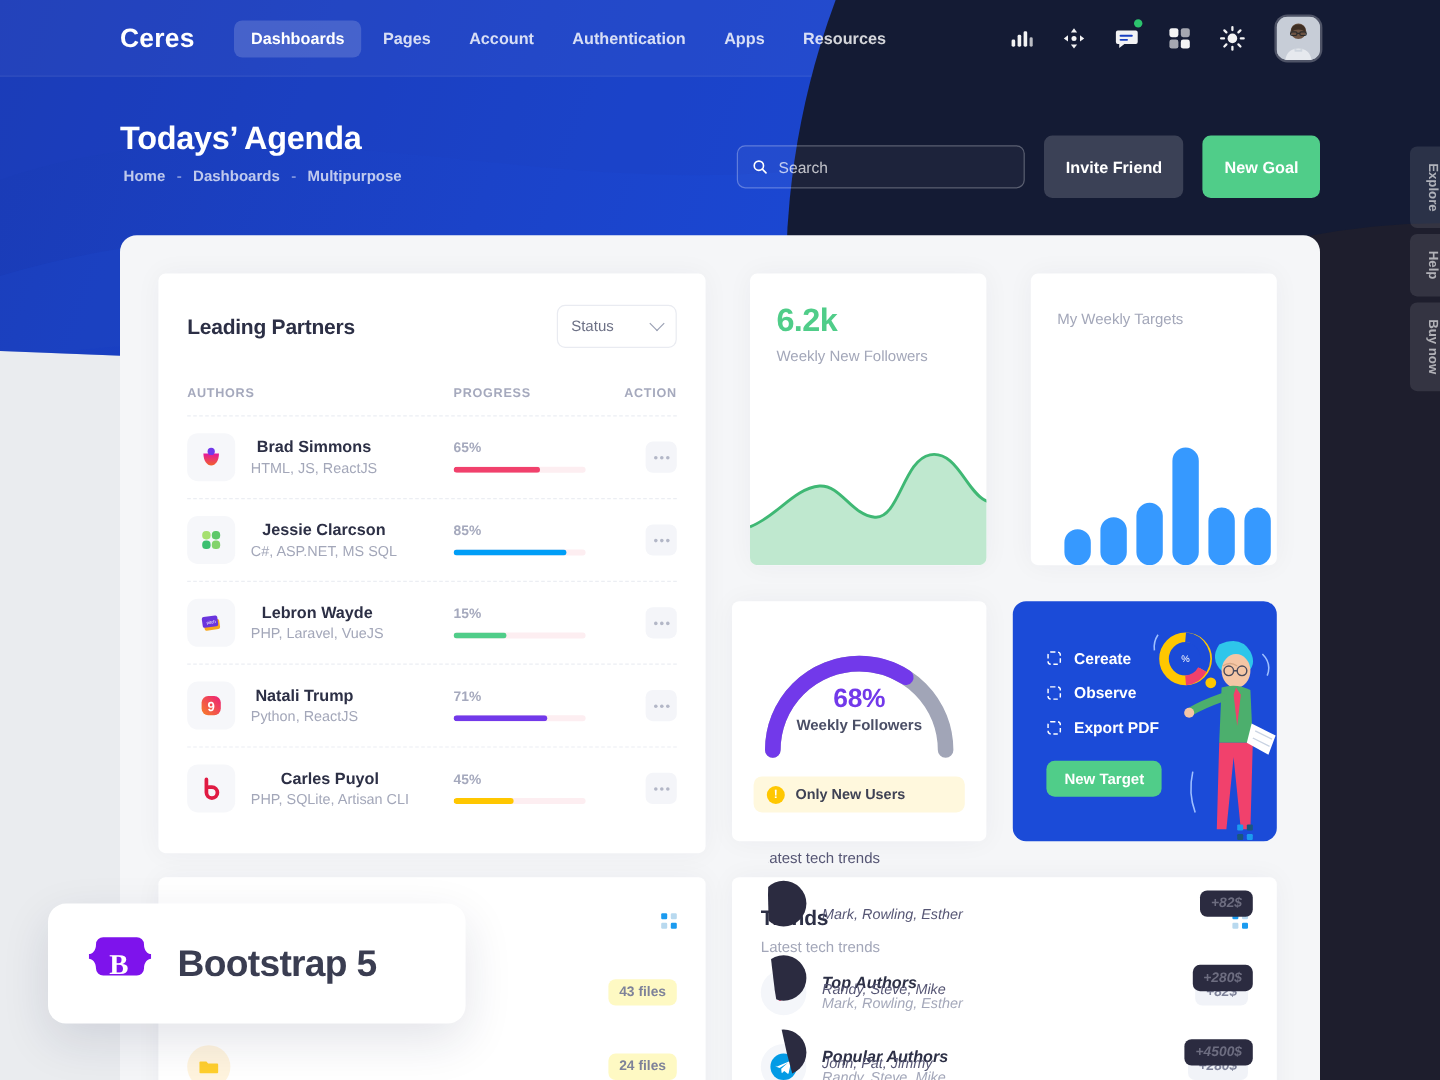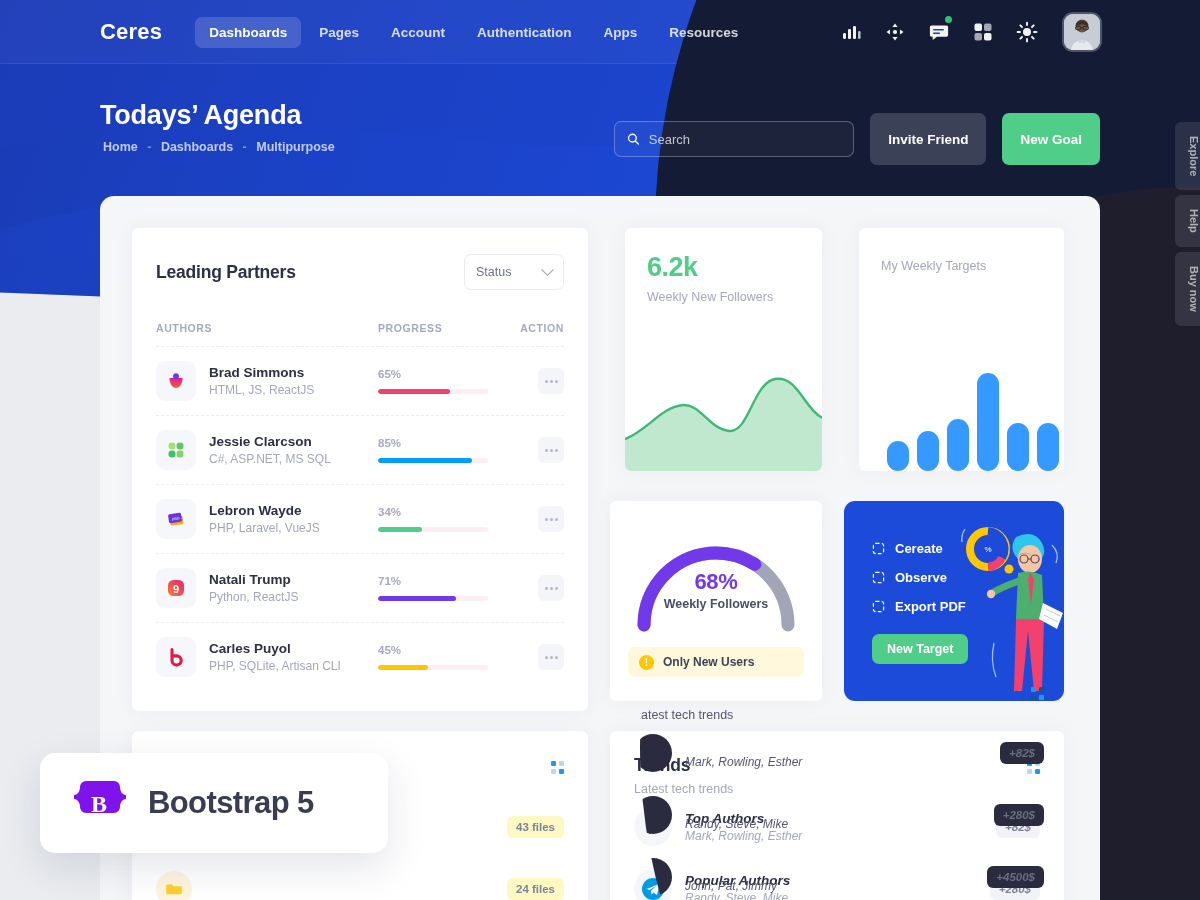--- a/index.html
+++ b/index.html
@@ -158,21 +158,21 @@
   .prow {
     display: grid; grid-template-columns: 222px 132px 54px; align-items: center;
     padding: 14px 0; border-top: 1px dashed #eceef3;
   }
   .prow:first-of-type { border-top: 1px dashed #eceef3; }
   .pauthor { display: flex; align-items: center; gap: 13px; }
   .plogo {
     width: 40px; height: 40px; border-radius: 9px; background: #f6f7fa;
     display: flex; align-items: center; justify-content: center; flex: 0 0 auto;
   }
-  .pname { font-size: 13.5px; font-weight: bold; color: #2c2f45; }
+  .pname { font-size: 13.5px; font-weight: bold; color: #2c2f45; text-align: center; }
   .pstack { font-size: 12px; color: #a3a7b9; margin-top: 3px; font-weight: 400; }
   .ppct { font-size: 11.5px; font-weight: bold; color: #a5a9bd; }
   .pbar-wrap { width: 110px; height: 5px; border-radius: 3px; background: #fdeef1; margin-top: 9px; overflow: hidden; }
   .pbar { height: 100%; border-radius: 3px; }
   .kebab {
     width: 26px; height: 26px; border-radius: 6px; background: #f4f5f9;
     display: flex; align-items: center; justify-content: center; gap: 2px;
     margin-left: auto; cursor: pointer;
   }
   .kebab i { width: 3px; height: 3px; border-radius: 50%; background: #b3b7c7; display: block; }
@@ -481,21 +481,21 @@
               <rect x="3.5" y="5.5" width="13" height="9" rx="1.6" fill="#6a35dd" transform="rotate(-8 10 10)"></rect>
               <text x="7" y="11.8" font-size="3.6" fill="#fff" font-family="sans-serif" transform="rotate(-8 10 10)">pitch</text>
             </svg>
           </div>
           <div>
             <div class="pname">Lebron Wayde</div>
             <div class="pstack">PHP, Laravel, VueJS</div>
           </div>
         </div>
         <div>
-          <div class="ppct">34%</div>
+          <div class="ppct">15%</div>
           <div class="pbar-wrap">
             <div class="pbar" style="width: 40%; background: rgb(80, 205, 137);"></div>
           </div>
         </div>
         <div class="kebab">
             <i></i>
             <i></i>
             <i></i>
           </div>
       </div>

